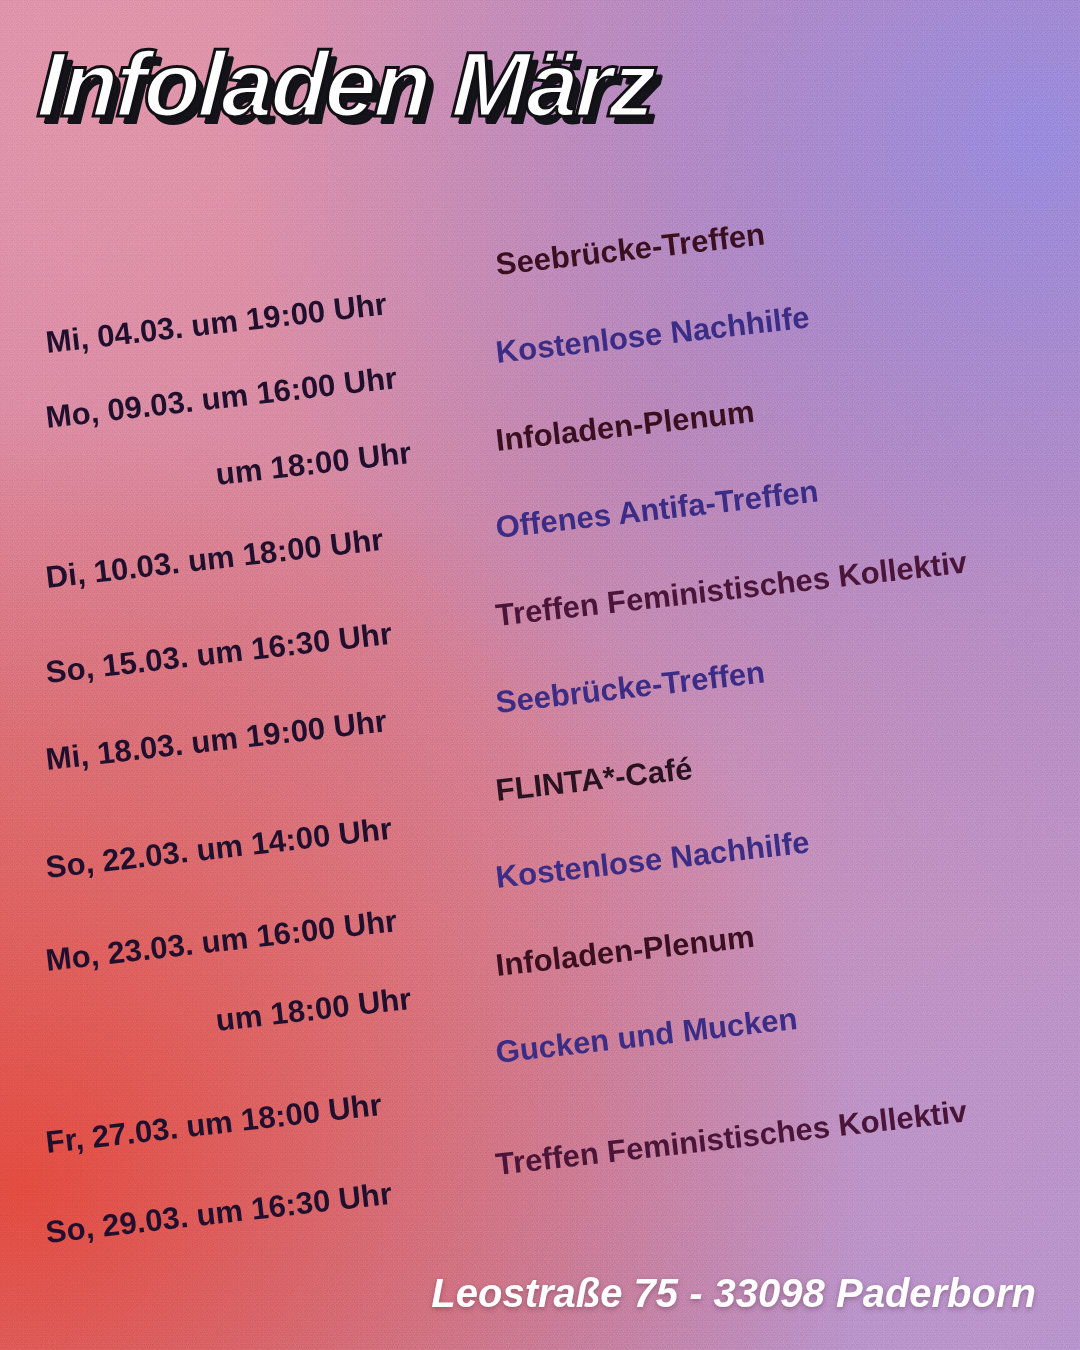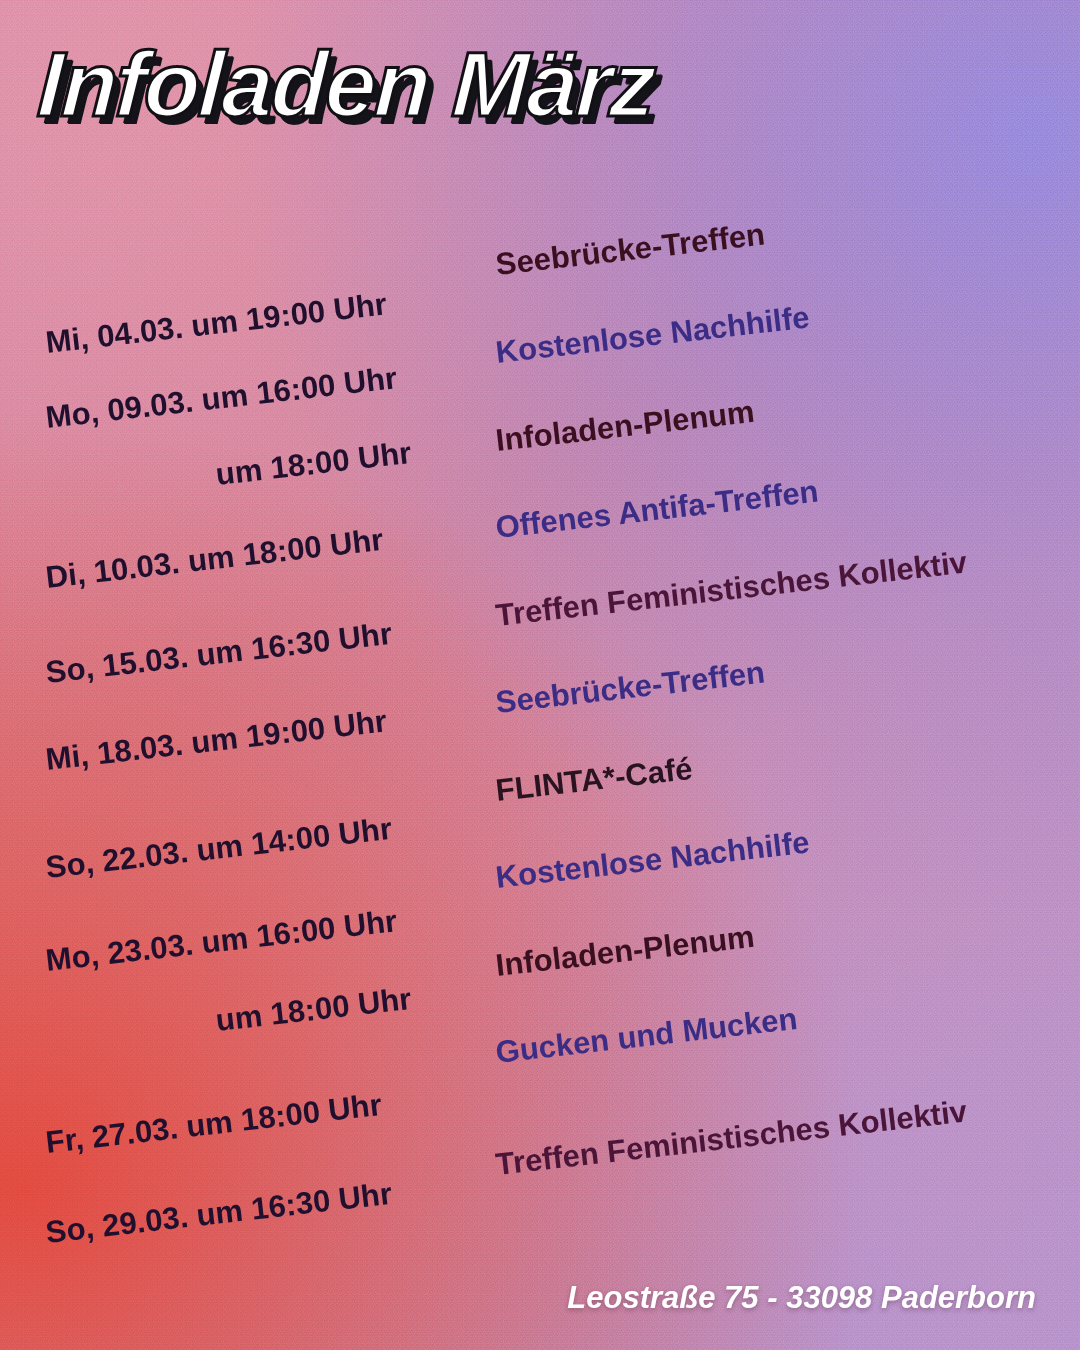--- a/index.html
+++ b/index.html
@@ -98,21 +98,21 @@
     position: absolute;
     left: 0;
     bottom: 34px;
     width: 1080px;
     text-align: right;
     padding-right: 44px;
     box-sizing: border-box;
   }
   #footer-text {
     display: inline-block;
-    font-size: 31px;
+    font-size: 40px;
     font-weight: bold;
     font-style: italic;
     color: #ffffff;
     letter-spacing: 0px;
     text-shadow: 0 2px 5px rgba(60,20,40,0.35);
   }
 </style>
 </head>
 <body>
 

